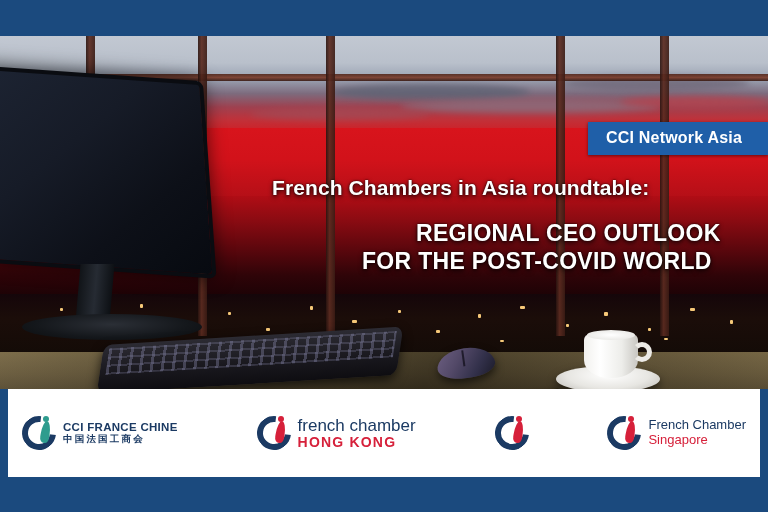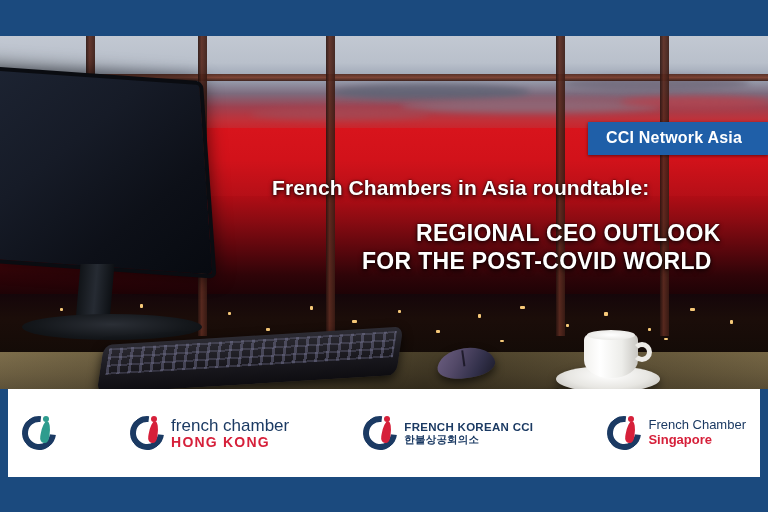--- a/index.html
+++ b/index.html
@@ -272,21 +272,21 @@
 
   .l-hk .logo-t1 { font-size:17px; font-weight:normal; color:#1b3a63; letter-spacing:0; }
   .l-hk .logo-t2 { color:#d6203a; letter-spacing:1.2px; font-size:14px; }
   .l-hk .flame, .l-hk .dot { background:#d6203a; }
 
   .l-kr .logo-t1 { font-size:11.5px; }
   .l-kr .logo-t2 { color:#1b3a63; font-size:10.5px; letter-spacing:.2px; }
   .l-kr .flame, .l-kr .dot { background:#d6203a; }
 
   .l-sg .logo-t1 { font-size:13px; font-weight:normal; color:#1b3a63; letter-spacing:0; }
-  .l-sg .logo-t2 { color:#d6203a; font-weight:bold; font-size:13px; letter-spacing:0; }
+  .l-sg .logo-t2 { color:#d6203a; font-weight:normal; font-size:13px; letter-spacing:0; }
   .l-sg .flame, .l-sg .dot { background:#d6203a; }
 </style>
 </head>
 <body>
 
 <div id="frame">
 
   <div id="hero">
 
     <div class="sky"></div>
@@ -358,44 +358,44 @@
   </div>
 
   <div id="logobar">
 
     <div class="logo l-fc">
       <div class="logo-mark">
         <div class="ring"></div>
           <div class="flame"></div>
           <div class="dot"></div>
       </div>
+      <div class="logo-text">
+        <div class="logo-t1">CCI FRANCE CHINE</div>
+        <div class="logo-t2">中国法国工商会</div>
+      </div>
     </div>
 
     <div class="logo l-hk">
       <div class="logo-mark">
         <div class="ring"></div>
           <div class="flame"></div>
           <div class="dot"></div>
       </div>
       <div class="logo-text">
         <div class="logo-t1">french chamber</div>
         <div class="logo-t2">HONG KONG</div>
       </div>
     </div>
 
     <div class="logo l-kr">
       <div class="logo-mark">
         <div class="ring"></div>
           <div class="flame"></div>
           <div class="dot"></div>
       </div>
-      <div class="logo-text">
-        <div class="logo-t1">FRENCH KOREAN CCI</div>
-        <div class="logo-t2">한불상공회의소</div>
-      </div>
     </div>
 
     <div class="logo l-sg">
       <div class="logo-mark">
         <div class="ring"></div>
           <div class="flame"></div>
           <div class="dot"></div>
       </div>
       <div class="logo-text">
         <div class="logo-t1">French Chamber</div>

